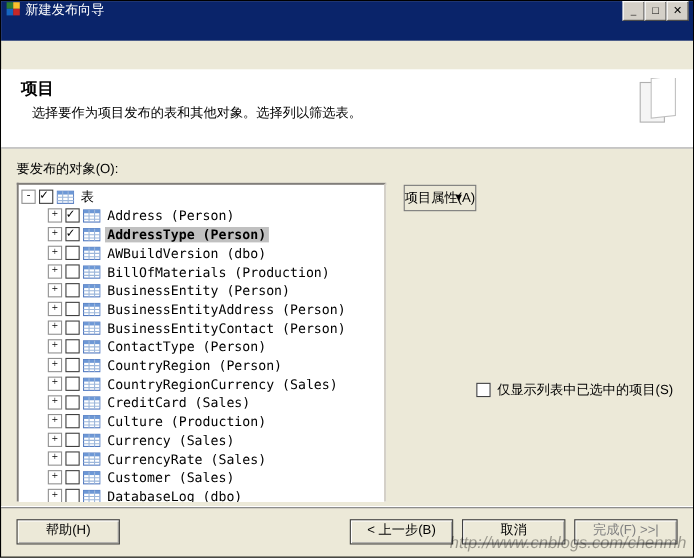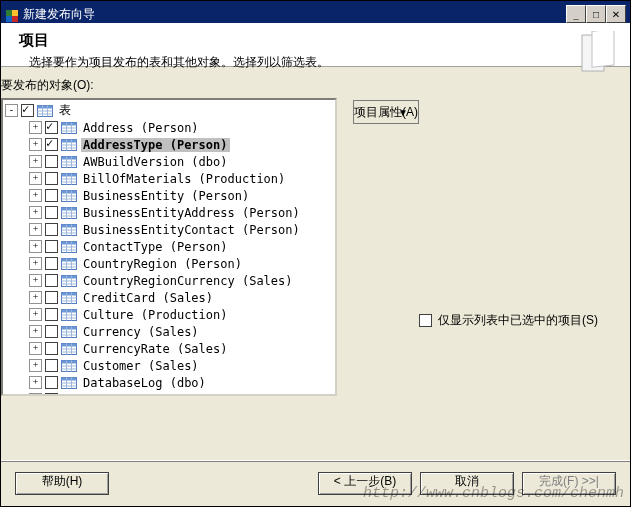--- a/index.html
+++ b/index.html
@@ -1,30 +1,30 @@
 <!DOCTYPE html>
 <html><head>
 <meta charset="utf-8">
 <style>
 * { box-sizing: border-box; margin: 0; padding: 0; }
 body { font-family: "Microsoft YaHei", Tahoma, sans-serif; font-size: 12px; background: #fff; }
 .window { width: 631px; height: 507px; border: 1px solid #000; background: #ece9d8; display: flex; flex-direction: column; position: relative; }
-.titlebar { height: 22px; background: linear-gradient(#0a246a,#0a246a); color: #fff; display: flex; align-items: flex-end; padding: 0 4px; font-size: 12px; }
+.titlebar { height: 36px; background: linear-gradient(#0a246a,#0a246a); color: #fff; display: flex; align-items: flex-start; padding: 0 4px; font-size: 12px; }
 .titlebar .ticon { width: 14px; height: 14px; margin-right: 4px; display:inline-block; }
 .titlebar .ticon svg { width:14px; height:14px; }
 .titlebar .title { flex: 1; }
 .winbtns { display: flex; gap: 0; }
 .winbtn { width: 20px; height: 18px; background: #d4d0c8; border: 1px solid #fff; border-right-color:#404040; border-bottom-color:#404040; color:#000; font-family: Tahoma; font-size:10px; display:flex; align-items:center; justify-content:center; cursor:pointer; }
-.header { background: #fff; padding: 8px 10px 8px 18px; border-bottom: 1px solid #a0a0a0; display:flex; align-items:flex-start; height:44px; }
+.header { background: #fff; padding: 8px 10px 8px 18px; border-bottom: 1px solid #a0a0a0; display:flex; align-items:flex-start; height:72px;margin-top:26px; }
 .header-text { flex:1; }
 .header h1 { font-size: 15px; font-weight: bold; color:#000; margin-bottom:4px; }
 .header p { font-size: 12px; color:#000000; margin-left:10px; }
 .header-icon { width:44px; height:44px; }
 .header-icon svg { width:44px; height:44px; }
-.content { flex:1; padding: 10px 14px 4px 0; display:flex; flex-direction:column; overflow:hidden; }
+.content { flex:1; padding: 10px 14px 4px 14px; display:flex; flex-direction:column; overflow:hidden; }
 .label-row { margin-bottom:4px; font-size:12px; }
 .main-row { flex:1; display:flex; gap:16px; overflow:hidden; }
 .tree-wrap { width: 336px; height: 298px; background:#fff; border:2px inset #d4d0c8; overflow:auto; font-family: "SimSun", monospace; font-size:12px; }
 .tree { padding:2px; }
 .tree-root,.tree-item { display:flex; align-items:center; height:17px; white-space:nowrap; }
 .tree-item { padding-left: 24px; }
 .exp { width:13px; height:13px; border:1px solid #919191; background:#fff; color:#000; font-size:10px; line-height:9px; text-align:center; margin-right:3px; font-family:Tahoma; cursor:pointer; user-select:none; flex:0 0 auto; }
 .cb { width:13px; height:13px; border:1px solid #404040; background:#fff; margin-right:3px; position:relative; cursor:pointer; flex:0 0 auto; }
 .cb.checked::after { content:"✓"; position:absolute; top:-3px; left:0; font-size:12px; font-weight:bold; color:#000; }
 .tbl-icon { width:16px; height:14px; margin-right:4px; flex:0 0 auto; }
@@ -33,21 +33,21 @@
 .tree-label.sel { background:#c0c0c0; color:#000;font-weight:bold; }
 .right-col { flex:1; display:flex; flex-direction:row; }
 .prop-btn { height:24px; border:1px solid #7a7a7a; background:#ece9d8; display:flex; align-items:center; justify-content:center; position:relative; cursor:pointer; font-size:12px; margin-top:2px; }
 .prop-btn .arrow { position:absolute; right:10px; font-size:10px; }
 .chk-row { display:flex; align-items:center; margin-top:86px; font-size:12px; }
 .chk-row .cb2 { width:13px; height:13px; border:1px solid #404040; background:#fff; margin-right:6px; cursor:pointer; }
 .footer { height:46px; border-top:1px solid #fff; box-shadow: inset 0 1px 0 #808080; padding: 10px 14px; display:flex; align-items:center; gap:10px; position:relative; }
 .footer .spacer { flex:1; }
 .btn { min-width:94px; height:23px; border:1px solid #404040; background:#ece9d8; cursor:pointer; font-size:12px; display:flex; align-items:flex-start; justify-content:center; padding:0 6px; box-shadow: inset 1px 1px 0 #fff, inset -1px -1px 0 #a0a0a0; }
 .btn.disabled { color:#808080; cursor:default; }
-.watermark { position:absolute; right:6px; bottom:4px; font-family:Liberation Mono, monospace; font-size:15px; color:rgba(0,0,0,0.35); font-style:italic; pointer-events:none; }
+.watermark { position:absolute; right:6px; bottom:4px; font-family:Liberation Sans, sans-serif; font-size:15px; color:rgba(0,0,0,0.35); font-style:italic; pointer-events:none; }
 .footer-inner { display:flex; gap:8px; }
 </style>
 </head>
 <body>
 
 <div class="window">
 
   <div class="titlebar">
     <span class="ticon">
       <svg viewBox="0 0 14 14">

